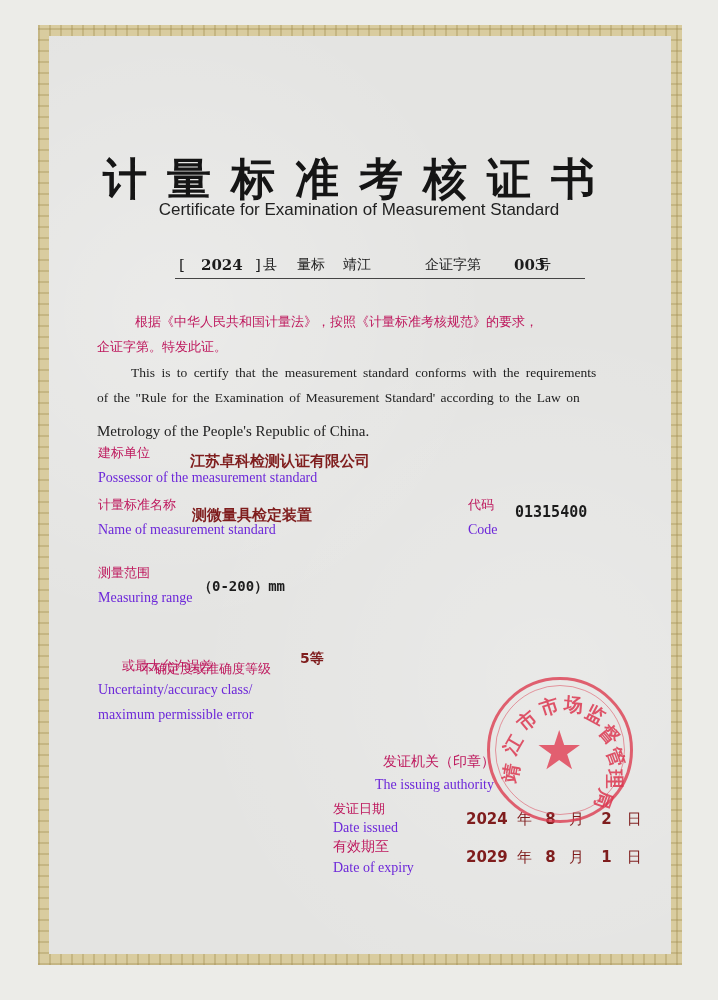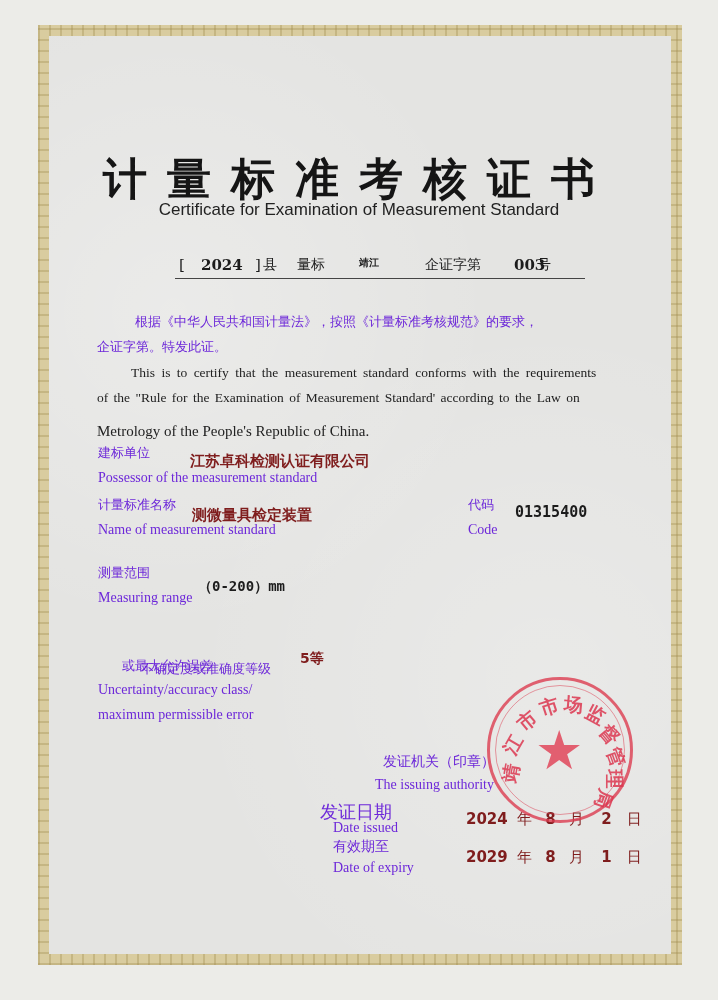--- a/index.html
+++ b/index.html
@@ -41,21 +41,21 @@
     left:0; width:718px; top:200px; text-align:center;
     font-family:"Liberation Sans",sans-serif; font-size:17px; color:#222;
   }
   .certno {
     left:175px; top:256px; width:410px; height:22px;
     border-bottom:1px solid #444;
     font-size:15px; font-weight:bold;
   }
   .certno span { position:absolute; top:0; }
   .p { font-family:"Liberation Serif",serif; font-size:13px; color:#222; }
-  .cn { font-family:"DejaVu Sans",sans-serif; font-size:13px; color:#6d28d9; }
+  .cn { font-family:"DejaVu Sans",sans-serif; font-size:13px; color:#be185d; }
   .val { font-family:"DejaVu Sans",sans-serif; font-weight:bold; font-size:15px; color:#7f1d1d; }
   .en { font-family:Liberation Serif, serif; font-size:14px; color:#6d28d9; }
   .stamp {
     left:487px; top:677px; width:146px; height:146px;
     border:3px solid rgba(220,60,80,0.8); border-radius:50%; box-sizing:border-box;
   }
   .stamp-inner {
     position:absolute; inset:5px; border:1px solid rgba(220,60,80,0.5); border-radius:50%;
   }
   .stamp-star {
@@ -76,21 +76,21 @@
 
 <div class="abs title-cn">计量标准考核证书</div>
 <div class="abs title-en">Certificate for Examination of Measurement Standard</div>
 
 <div class="abs certno">
   <span style="left:4px;font-weight:normal;">[</span>
   <span style="left:26px;">2024</span>
   <span style="left:80px;font-weight:normal;">]</span>
   <span style="left:88px;font-weight:normal;font-family:'DejaVu Sans',sans-serif;font-size:14px;">县</span>
   <span style="left:122px;font-weight:normal;font-family:'DejaVu Sans',sans-serif;font-size:14px;">量标</span>
-  <span style="left:184px;font-weight:bold;font-family:'DejaVu Sans',sans-serif;font-size:10px;">靖江</span>
+  <span style="left:168px;font-weight:normal;font-family:'DejaVu Sans',sans-serif;font-size:14px;">靖江</span>
   <span style="left:250px;font-weight:normal;font-family:Liberation Mono, monospace;font-size:14px;">企证字第</span>
   <span style="left:314px;margin-left:25px;">003</span>
   <span style="left:362px;font-weight:normal;font-family:'DejaVu Sans',sans-serif;font-size:14px;">号</span>
 </div>
 
 <div class="abs cn" style="left:135px;top:313px;">根据《中华人民共和国计量法》，按照《计量标准考核规范》的要求，</div>
 <div class="abs cn" style="left:97px;top:338px;">企证字第。特发此证。</div>
 <div class="abs p" style="left:131px;top:365px;font-size:13.5px;word-spacing:3px;">This is to certify that the measurement standard conforms with the requirements</div>
 <div class="abs p" style="left:97px;top:390px;font-size:13.5px;word-spacing:2px;">of the "Rule for the Examination of Measurement Standard' according to the Law on</div>
 <div class="abs p" style="left:97px;top:423px;font-size:15px;">Metrology of the People's Republic of China.</div>
@@ -113,21 +113,21 @@
 
 <div class="abs cn" style="left:98px;top:660px;margin-left:43px;">不确定度或准确度等级</div>
 <div class="abs cn" style="left:122px;top:657px;">或最大允许误差</div>
 <div class="abs val" style="left:300px;top:650px;font-size:14px;">5等</div>
 <div class="abs en" style="left:98px;top:682px;">Uncertainty/accuracy class/</div>
 <div class="abs en" style="left:98px;top:707px;">maximum permissible error</div>
 
 <div class="abs cn" style="left:383px;top:753px;font-size:14px;">发证机关（印章）</div>
 <div class="abs en" style="left:375px;top:777px;">The issuing authority</div>
 
-<div class="abs cn" style="left:320px;top:800px;font-size:18px;">发证日期</div>
+<div class="abs cn" style="left:333px;top:800px;font-size:13px;">发证日期</div>
 <div class="abs en" style="left:333px;top:820px;">Date issued</div>
 <div class="abs val" style="left:466px;top:810px;">
   <span>2024</span>
   <span style="margin-left:4px;font-weight:normal;">年</span>
   <span style="margin-left:8px;">8</span>
   <span style="margin-left:8px;font-weight:normal;">月</span>
   <span style="margin-left:12px;">2</span>
   <span style="margin-left:10px;font-weight:normal;">日</span>
 </div>
 

